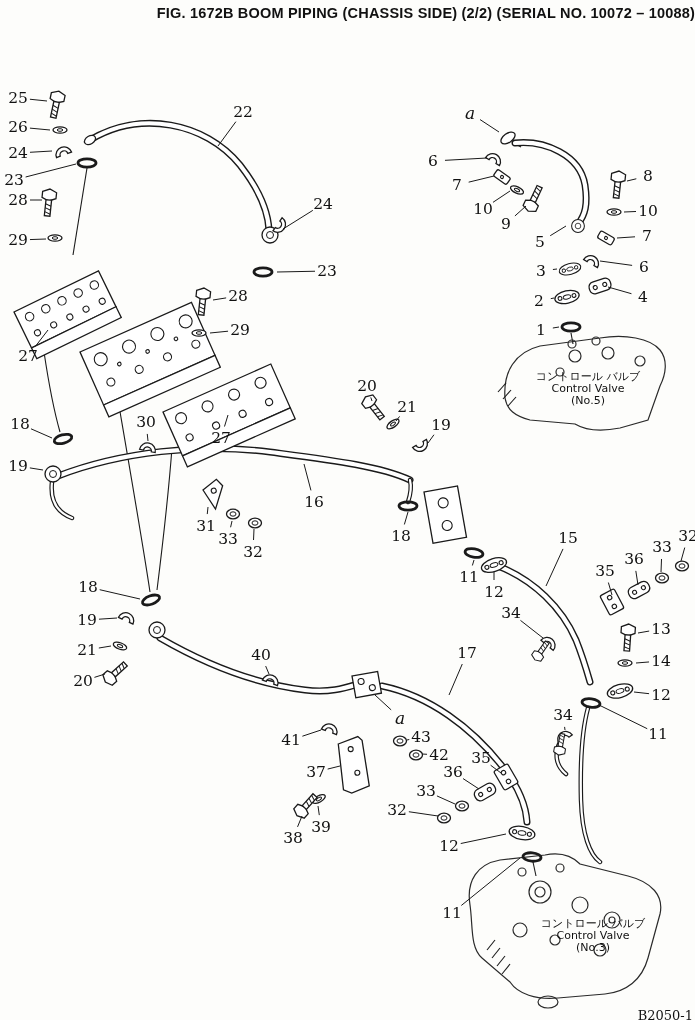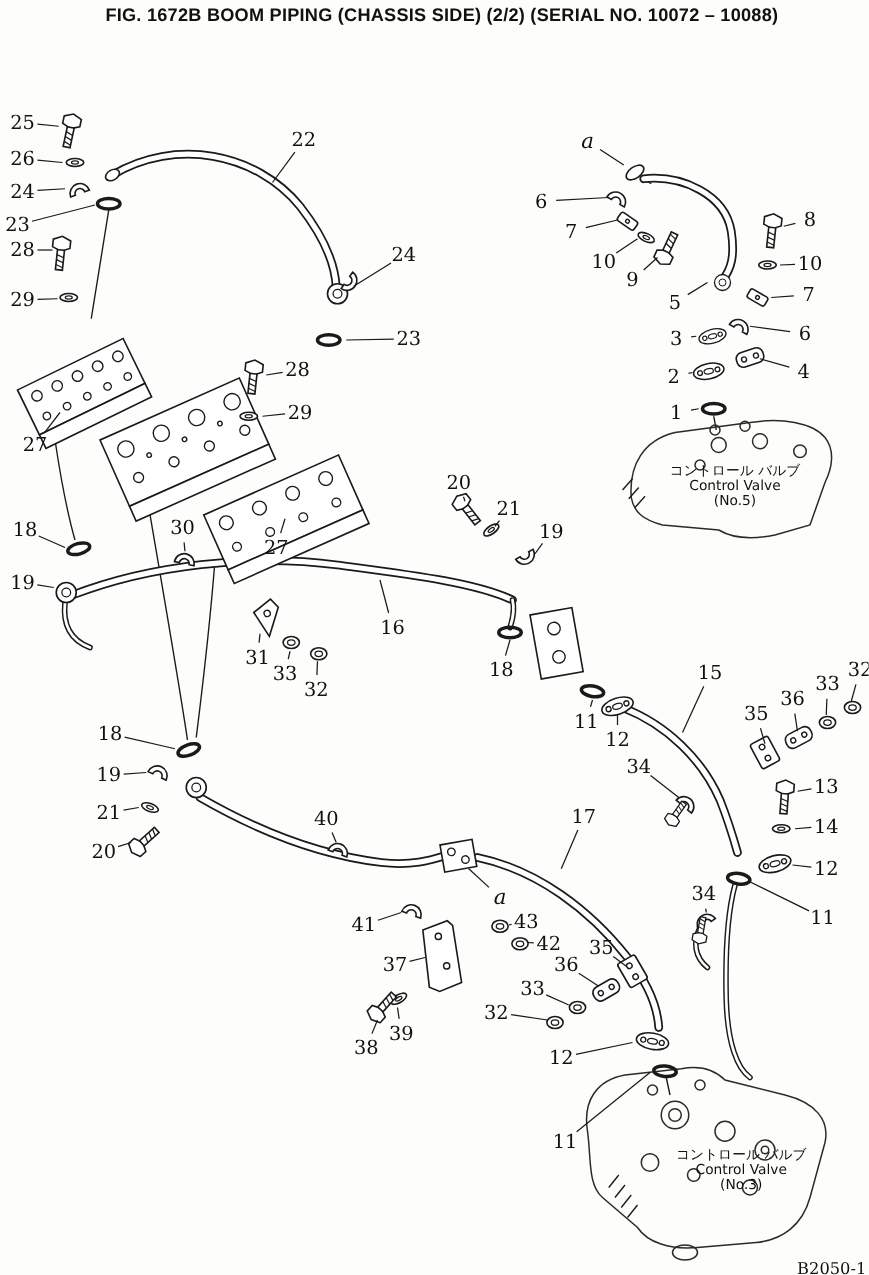--- a/index.html
+++ b/index.html
@@ -2,21 +2,21 @@
 <html><head>
 <meta charset="utf-8">
 <style>
   html,body{margin:0;padding:0;}
   body{
     width:695px;height:1020px;position:relative;overflow:hidden;
     background:#fdfdfb;font-family:"Liberation Sans",sans-serif;color:#111;
   }
   .page{position:absolute;inset:0;}
   .fig-title{
-    position:absolute;top:5px;left:0;right:0;text-align:center;
+    position:absolute;top:5px;left:0;right:0;text-align:right;
     font-size:14.5px;font-weight:bold;letter-spacing:.2px;white-space:nowrap;margin-left:12px;
   }
   .footer-code{
     position:absolute;right:2px;bottom:-3px;
     font-family:"DejaVu Serif",serif;font-size:13px;
   }
   svg{position:absolute;left:0;top:0;}
   .part{fill:#fff;stroke:#1a1a1a;stroke-width:1.3;}
   .part-thin{fill:none;stroke:#1a1a1a;stroke-width:1;}
   .hole{fill:#fff;stroke:#1a1a1a;stroke-width:1.1;}

